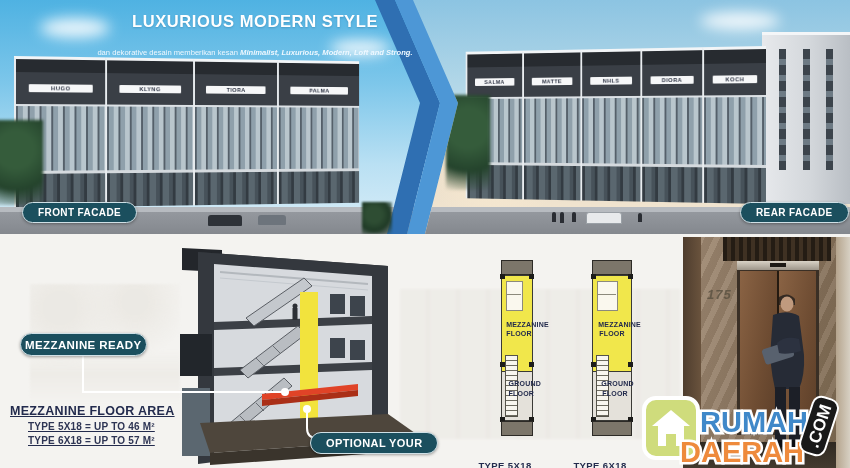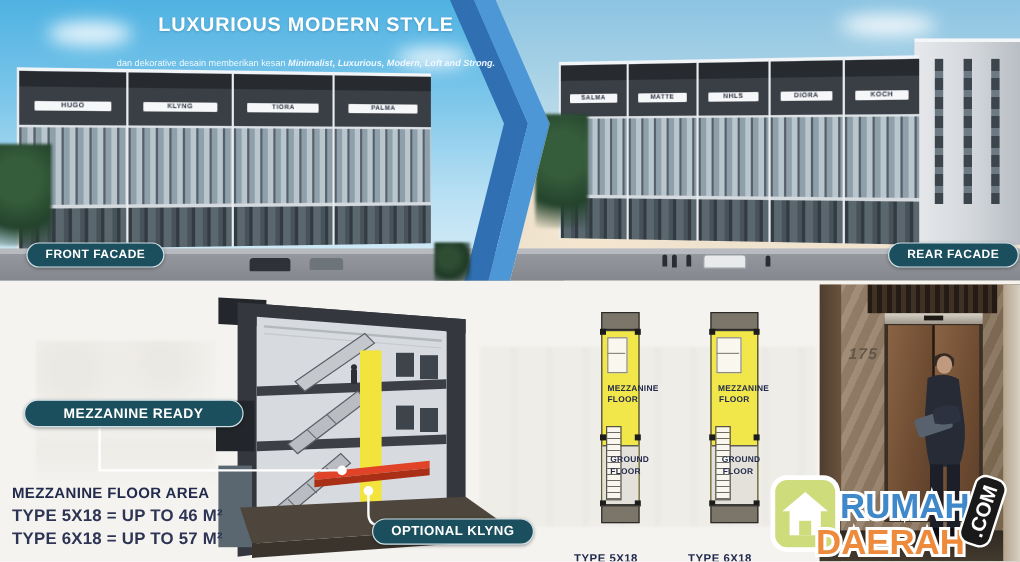--- a/index.html
+++ b/index.html
@@ -74,26 +74,26 @@
     background:
       radial-gradient(circle at 20% 20%, #ddd8cf 12%, rgba(221,216,207,0) 40%),
       radial-gradient(circle at 70% 15%, #ddd8cf 10%, rgba(221,216,207,0) 38%),
       linear-gradient(180deg, rgba(221,216,207,0) 55%, #e2ded6 75%, rgba(226,222,214,0) 100%); }
   .wm.bld { left:400px; top:55px; width:280px; height:150px;
     background:repeating-linear-gradient(90deg,#e5e2db 0 26px,#ded9d1 26px 30px),
                linear-gradient(180deg,rgba(244,243,240,.2),rgba(244,243,240,.9)); }
 
   .headline { position:absolute; left:14px; top:38px; color:#232b4d; font-size:17px; font-weight:bold;
     letter-spacing:.3px; line-height:1.3; z-index:3; }
-  .pill.mezz { left:20px; top:99px;  height:23px; padding:0 32px; font-size:11.5px; letter-spacing:.4px; z-index:5; }
+  .pill.mezz { left:20px; top:99px;  height:23px; padding:0 4px; font-size:11.5px; letter-spacing:.4px; z-index:5; }
   .pill.lift { left:310px; top:198px; height:22px; padding:0 15px; font-size:11px; letter-spacing:.4px; z-index:5; }
 
-  .floor-area { position:absolute; left:10px; top:170px; color:#232b4d; z-index:3; }
+  .floor-area { position:absolute; left:10px; top:170px; color:#232b4d; z-index:3;text-decoration:underline; }
   .fa-title { font-size:12.5px; font-weight:bold; letter-spacing:.3px; }
-  .fa-row { font-size:14px; font-weight:bold; color:#2e3554; margin-top:3px; letter-spacing:.2px; }
+  .fa-row { font-size:10px; font-weight:bold; color:#2e3554; margin-top:3px; letter-spacing:.2px;margin-left:18px; }
   .fa-note { font-size:9px; font-weight:bold; font-style:italic; margin-top:8px; color:#232b4d; }
 
   .callouts { position:absolute; left:0; top:0; width:850px; height:234px; z-index:4; pointer-events:none; }
 
   .xsection { position:absolute; left:180px; top:4px; width:245px; height:230px; z-index:2; }
 
   
   .plan { position:absolute; top:26px; height:190px; z-index:3;padding-left:24px; }
   .plan.p1 { left:477px; width:56px; }
   .plan.p2 { left:568px; width:64px; }
@@ -303,21 +303,21 @@
     </svg>
 
     <svg class="callouts" viewBox="0 0 850 234">
       <path d="M 83 122 L 83 158 L 281 158" fill="none" stroke="#ffffff" stroke-width="2" stroke-linecap="round"></path>
       <circle cx="285" cy="158" r="4" fill="#ffffff"></circle>
       <path d="M 307 178 L 307 194 Q 307 204 317 204 L 330 204" fill="none" stroke="#ffffff" stroke-width="2" stroke-linecap="round"></path>
       <circle cx="307" cy="175" r="4" fill="#ffffff"></circle>
     </svg>
 
     <div class="pill mezz">MEZZANINE READY</div>
-    <div class="pill lift">OPTIONAL KLYNG</div>
+    <div class="pill lift">OPTIONAL YOUR</div>
 
     <div class="floor-area">
       <div class="fa-title">MEZZANINE FLOOR AREA</div>
       <div class="fa-row">TYPE 5X18 = UP TO 46 M²</div>
       <div class="fa-row">TYPE 6X18 = UP TO 57 M²</div>
     </div>
 
     <div class="plan p1">
       <div class="block"></div>
       <div class="body">

